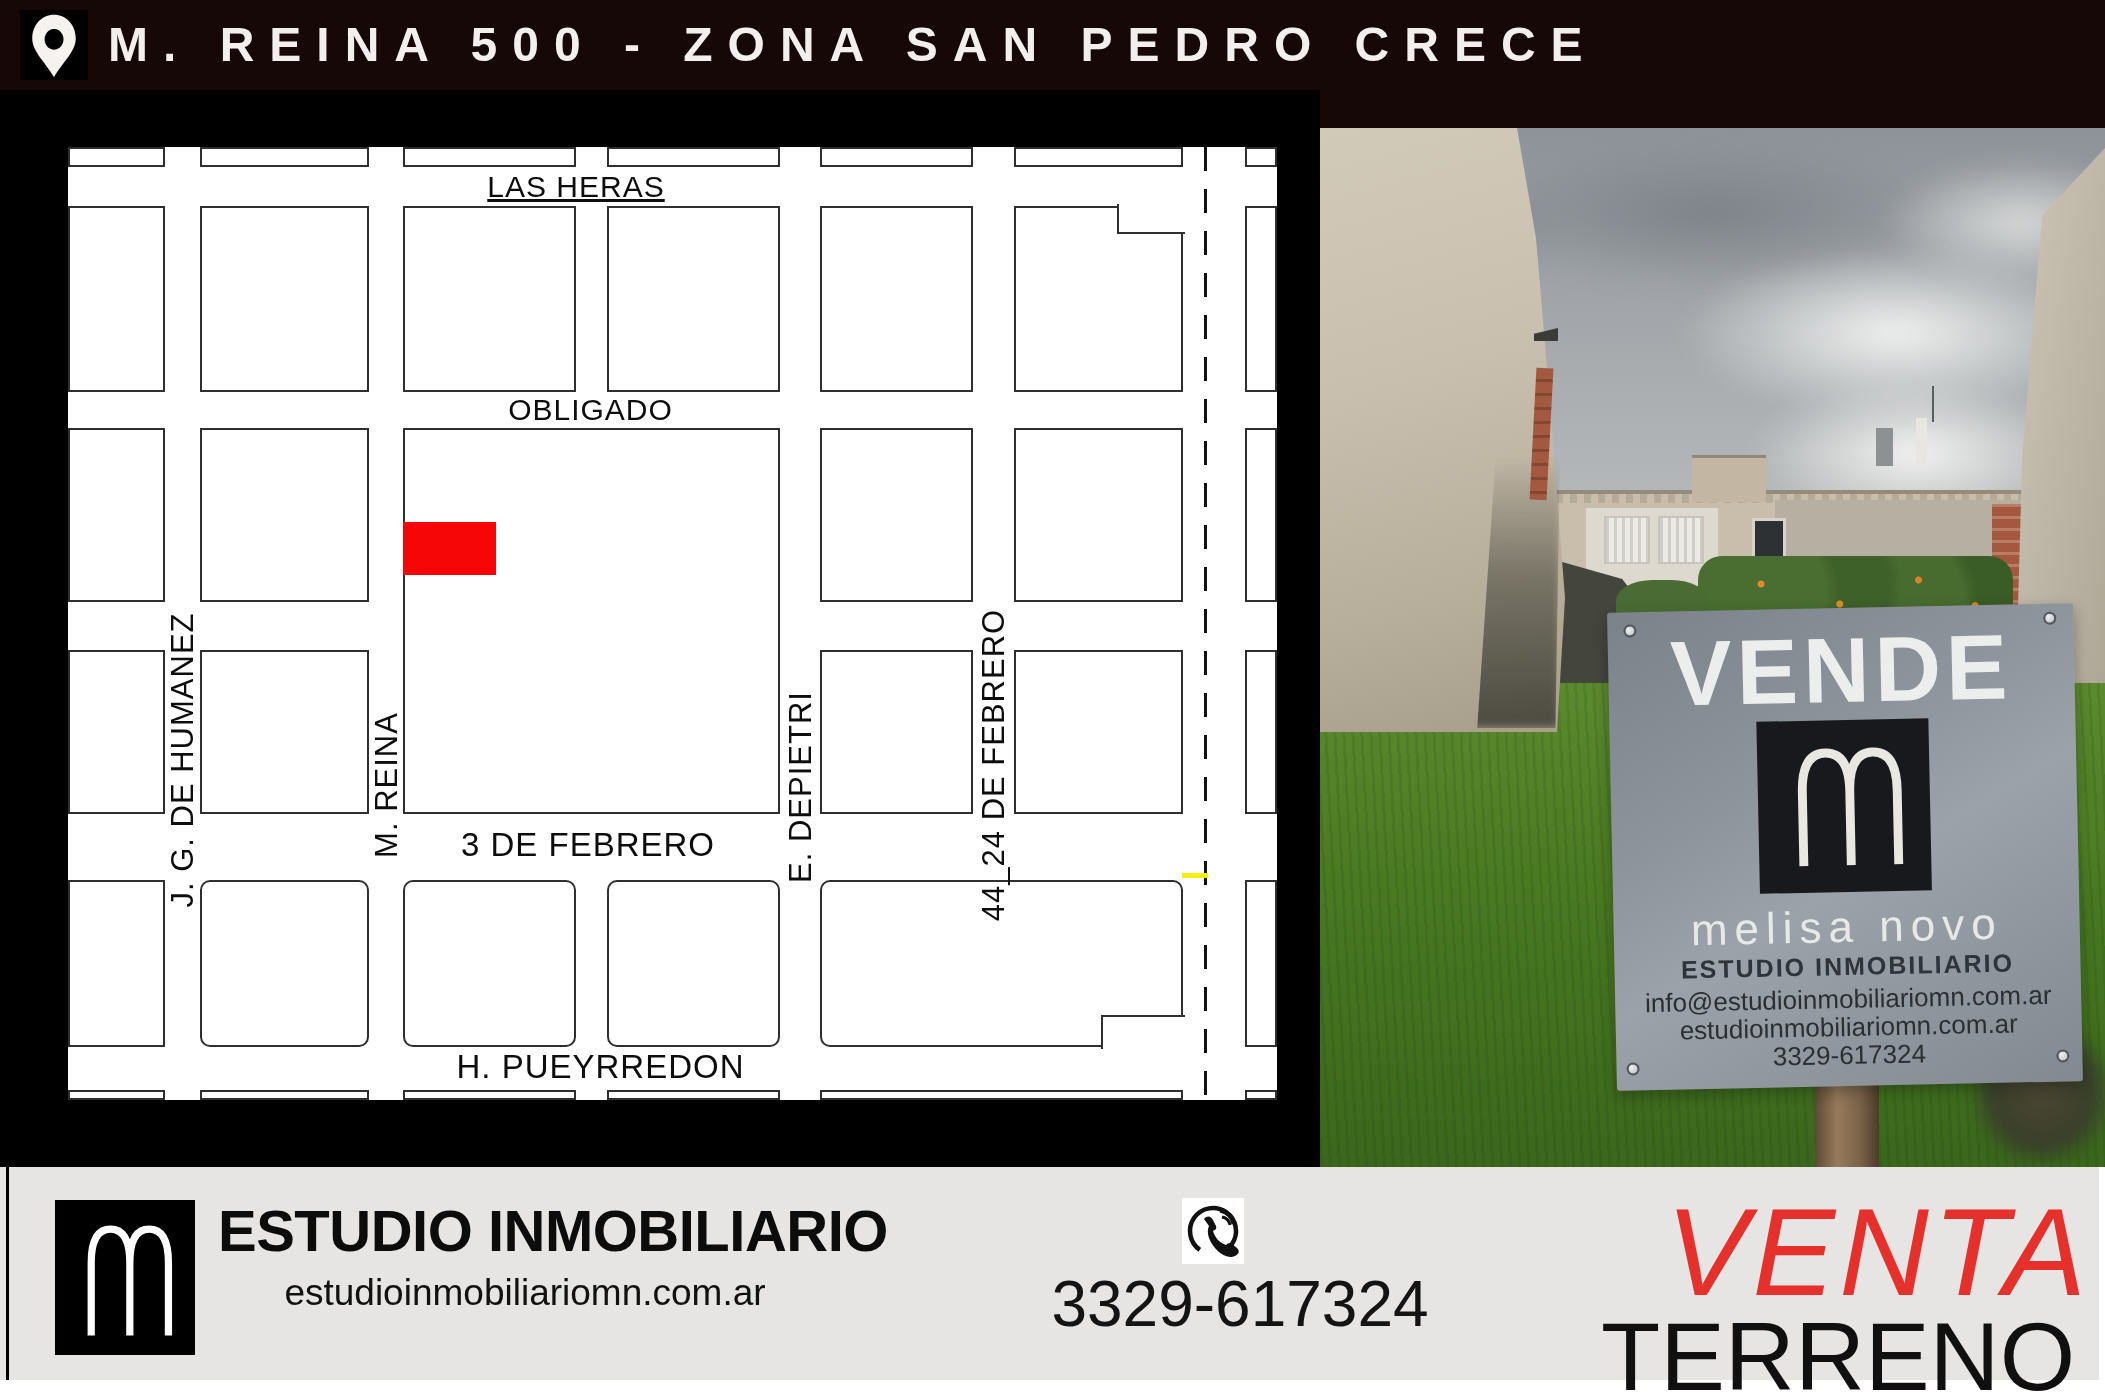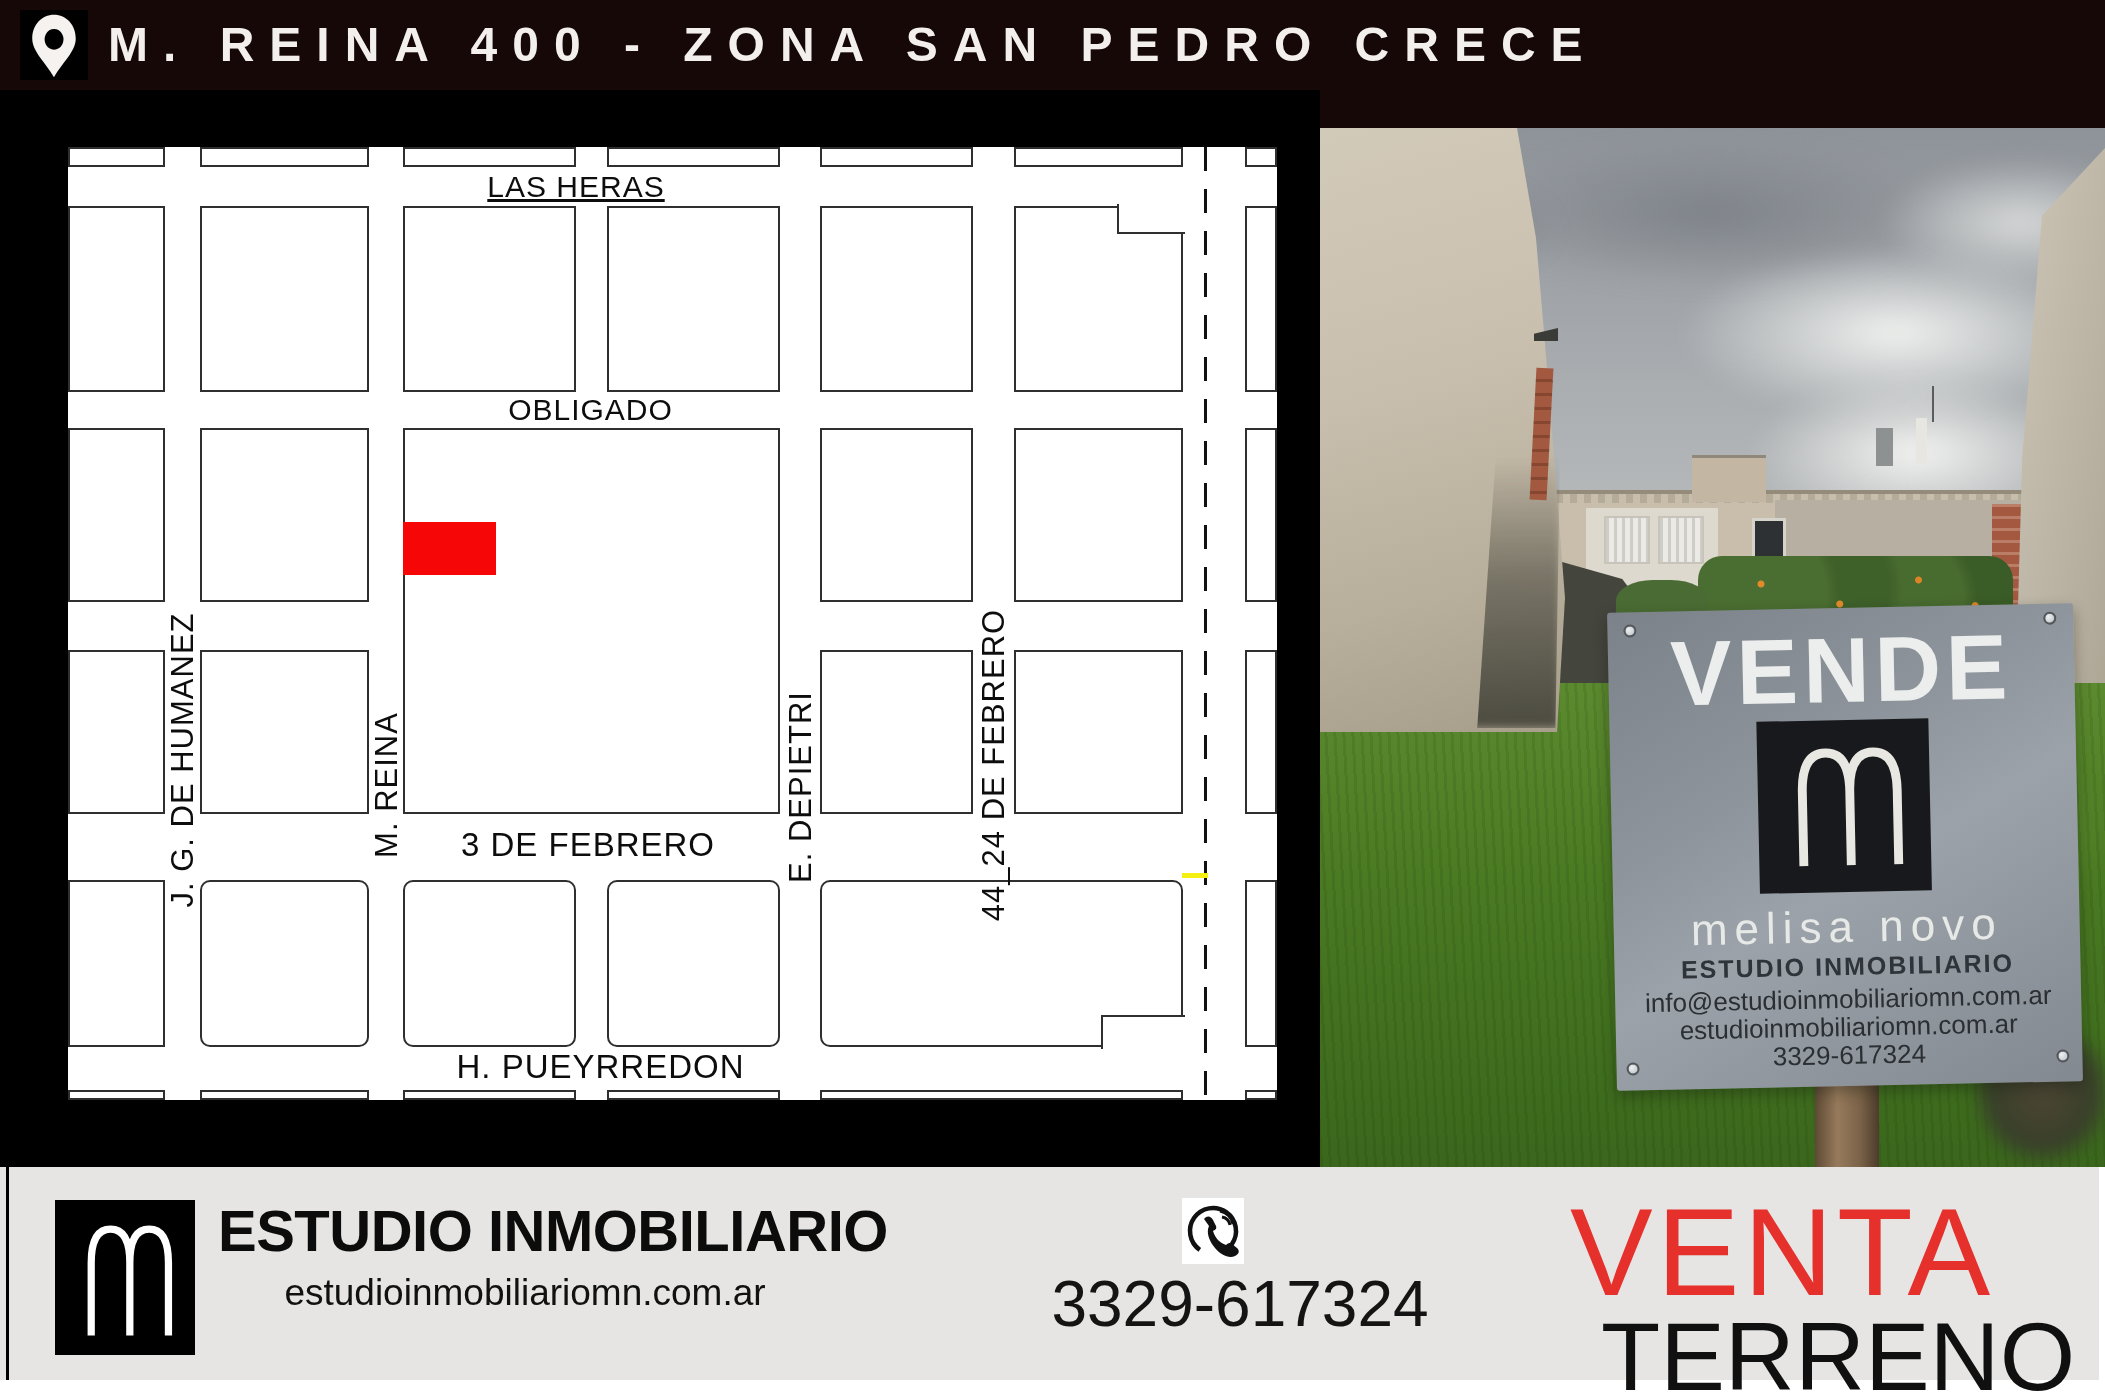--- a/index.html
+++ b/index.html
@@ -105,38 +105,38 @@
   .bottom-banner{position:absolute;left:0;top:1167px;width:2105px;height:231px;background:#fff;}
   .banner-gray{position:absolute;left:0;top:0;width:2099px;height:213px;background:#e6e5e3;}
   .banner-edge{position:absolute;left:6px;top:0;width:3px;height:213px;background:#000;}
   .footer-logo{position:absolute;left:55px;top:33px;width:140px;height:155px;background:#000;}
   .footer-company{position:absolute;left:218px;top:30px;white-space:nowrap;color:#0c0c0c;
      font-size:58px;font-weight:bold;letter-spacing:-0.5px;}
   .footer-site{position:absolute;left:120px;top:105px;width:810px;text-align:center;color:#111;font-size:37px;}
   .footer-mail{position:absolute;left:120px;top:147px;width:810px;text-align:center;color:#111;font-size:37px;}
   .phone-icon{position:absolute;left:1182px;top:31px;width:62px;height:66px;background:#fff;}
   .footer-phone{position:absolute;left:940px;top:100px;width:600px;text-align:center;color:#141414;font-size:64px;}
-  .footer-venta{position:absolute;left:1570px;top:14px;width:520px;text-align:left;
-     font-size:124px;letter-spacing:4px;color:#e5302c;}
+  .footer-venta{position:absolute;left:1570px;top:14px;width:520px;text-align:right;
+     font-size:124px;letter-spacing:4px;color:#e5302c;font-style:italic;}
   .footer-terreno{position:absolute;left:1588px;top:134px;width:500px;text-align:center;
      font-size:97px;color:#101010;}
 </style>
 </head>
 <body>
 
 <div class="canvas">
 
   <header class="top-banner">
     <div class="pin-box">
       <svg width="68" height="70" viewBox="0 0 64 74">
         <path d="M32,5 C19,5 9,16 9,30 C9,44 23,55 32,71 C41,55 55,44 55,30 C55,16 45,5 32,5 Z
                  M32,20 a10,11 0 1,0 0.1,0 Z" fill="#f5f2ef" fill-rule="evenodd"></path>
       </svg>
     </div>
-    <div class="page-title">M. REINA 400 - ZONA SAN PEDRO CRECE</div>
+    <div class="page-title">M. REINA 500 - ZONA SAN PEDRO CRECE</div>
   </header>
 
   <section class="map-panel">
     <div class="map-area" id="map-area">
         <div class="blk" style="left: 1177px; top: 943px; width: 32px; height: 10px;"></div>
         <div class="blk" style="left: 752px; top: 943px; width: 363px; height: 10px;"></div>
         <div class="blk" style="left: 539px; top: 943px; width: 173px; height: 10px;"></div>
         <div class="blk" style="left: 335px; top: 943px; width: 173px; height: 10px;"></div>
         <div class="blk" style="left: 132px; top: 943px; width: 169px; height: 10px;"></div>
         <div class="blk" style="left: 0px; top: 943px; width: 97px; height: 10px;"></div>

